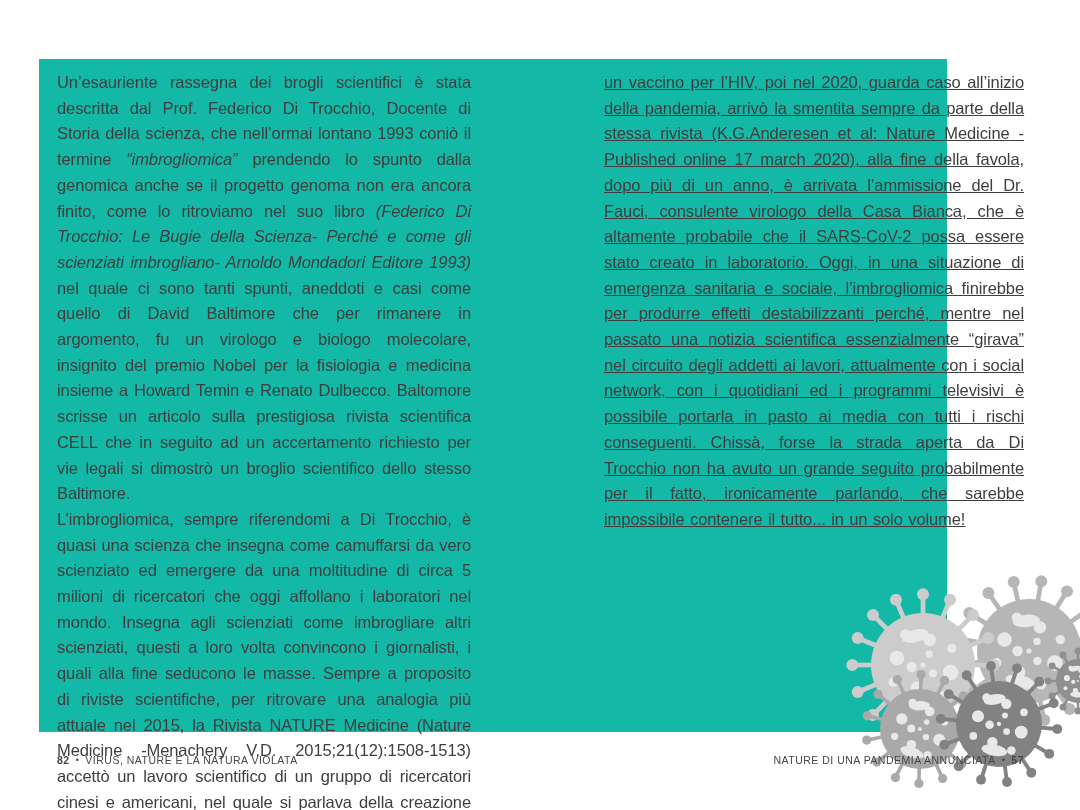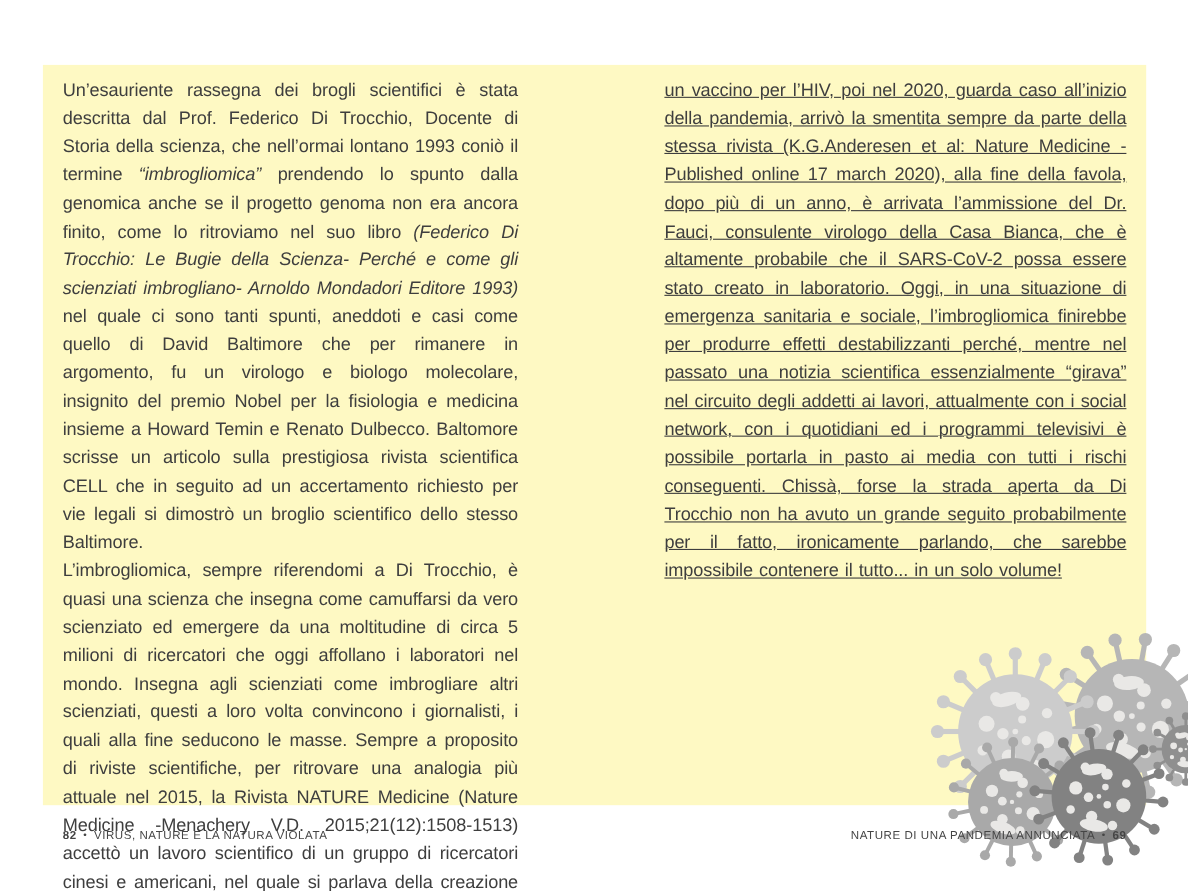--- a/index.html
+++ b/index.html
@@ -1,22 +1,22 @@
 <!DOCTYPE html>
 <html><head>
 <meta charset="utf-8">
 <style>
   html,body{margin:0;padding:0;}
   body{
     width:1080px;height:810px;position:relative;background:#ffffff;
     font-family:"Liberation Sans",sans-serif;overflow:hidden;
   }
   .spread{
-    position:absolute;left:39px;top:59px;width:1003px;height:673px;
-    background:#fef9c3;
+    position:absolute;left:39px;top:59px;width:908px;height:673px;
+    background:#14b8a6;
   }
   .col{
     position:absolute;top:11px;
     font-size:16.5px;line-height:25.7px;color:#3e3e3e;
     text-align:justify;letter-spacing:-0.1px;word-spacing:1px;
   }
   .col p{margin:0;}
   .col-left{left:18px;width:414px;}
   .col-right{left:565px;width:420px;text-decoration:underline;}
   .italic{font-style:italic;}
@@ -273,13 +273,13 @@
         <circle cx="165" cy="160" r="2.15" fill="#e9e8e6"></circle>
         <ellipse cx="160.37053958339965" cy="186.25497469530546" rx="12.9" ry="5.59" fill="#e9e8e6" transform="rotate(190 160.37053958339965 186.25497469530546)"></ellipse>
         <ellipse cx="160.66921444898676" cy="135.43889463987554" rx="11.18" ry="5.16" fill="#e9e8e6" transform="rotate(350 160.66921444898676 135.43889463987554)"></ellipse>
       </g>
     </svg>
 
 </div>
 
 <div class="footer footer-left"><span class="pagenum">82</span><span class="sep">•</span><span>VIRUS, NATURE E LA NATURA VIOLATA</span></div>
 
-<div class="footer footer-right"><span>NATURE DI UNA PANDEMIA ANNUNCIATA</span><span class="sep">•</span><span class="pagenum">69</span></div>
+<div class="footer footer-right"><span>NATURE DI UNA PANDEMIA ANNUNCIATA</span><span class="sep">•</span><span class="pagenum">57</span></div>
 
 </body></html>

